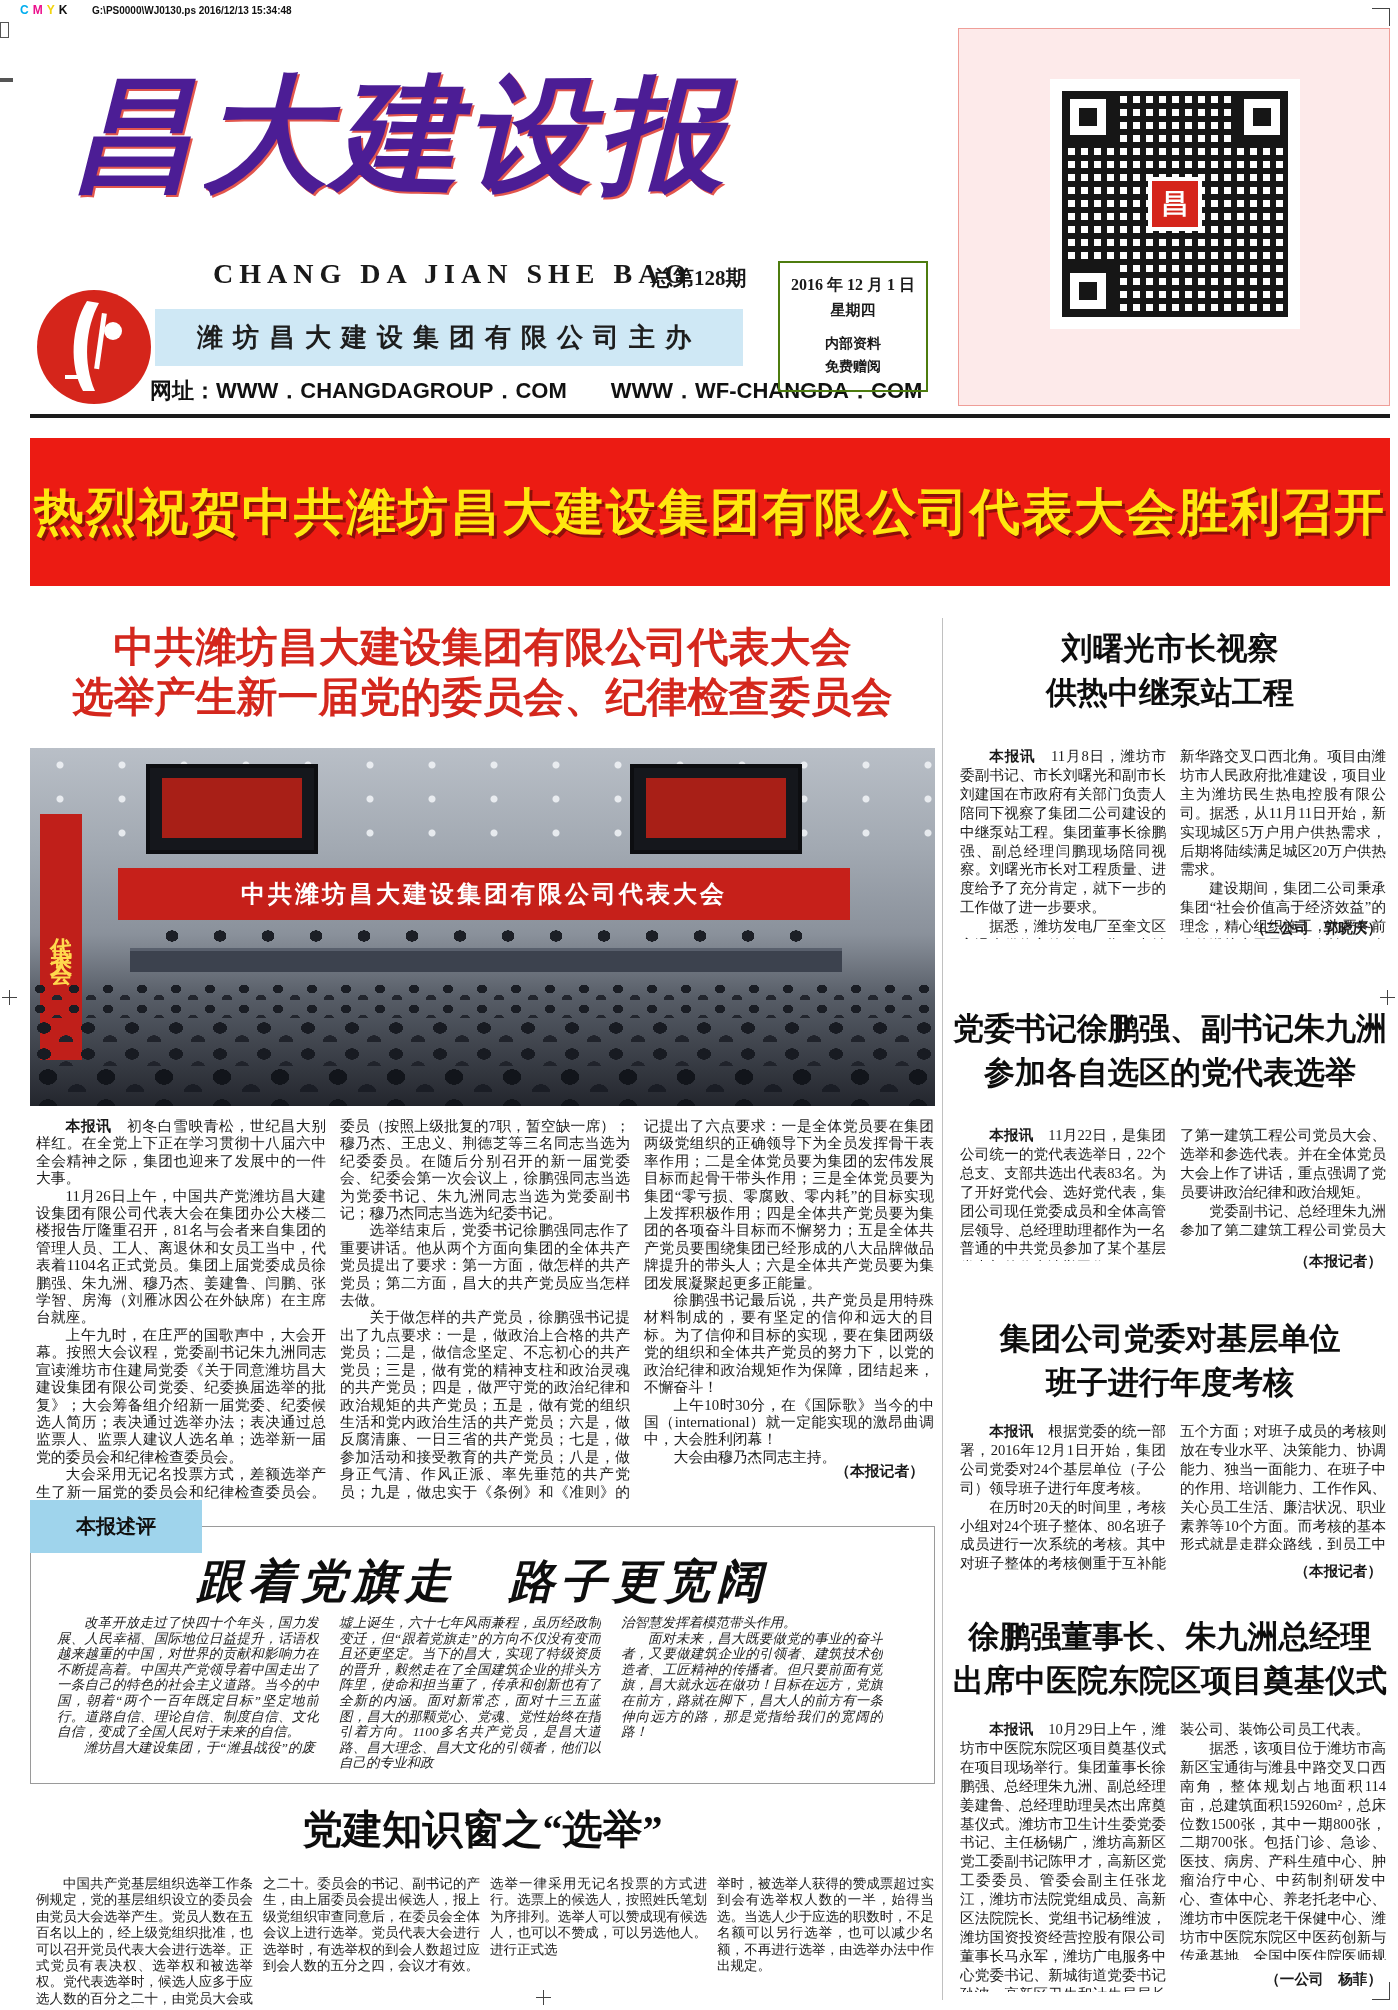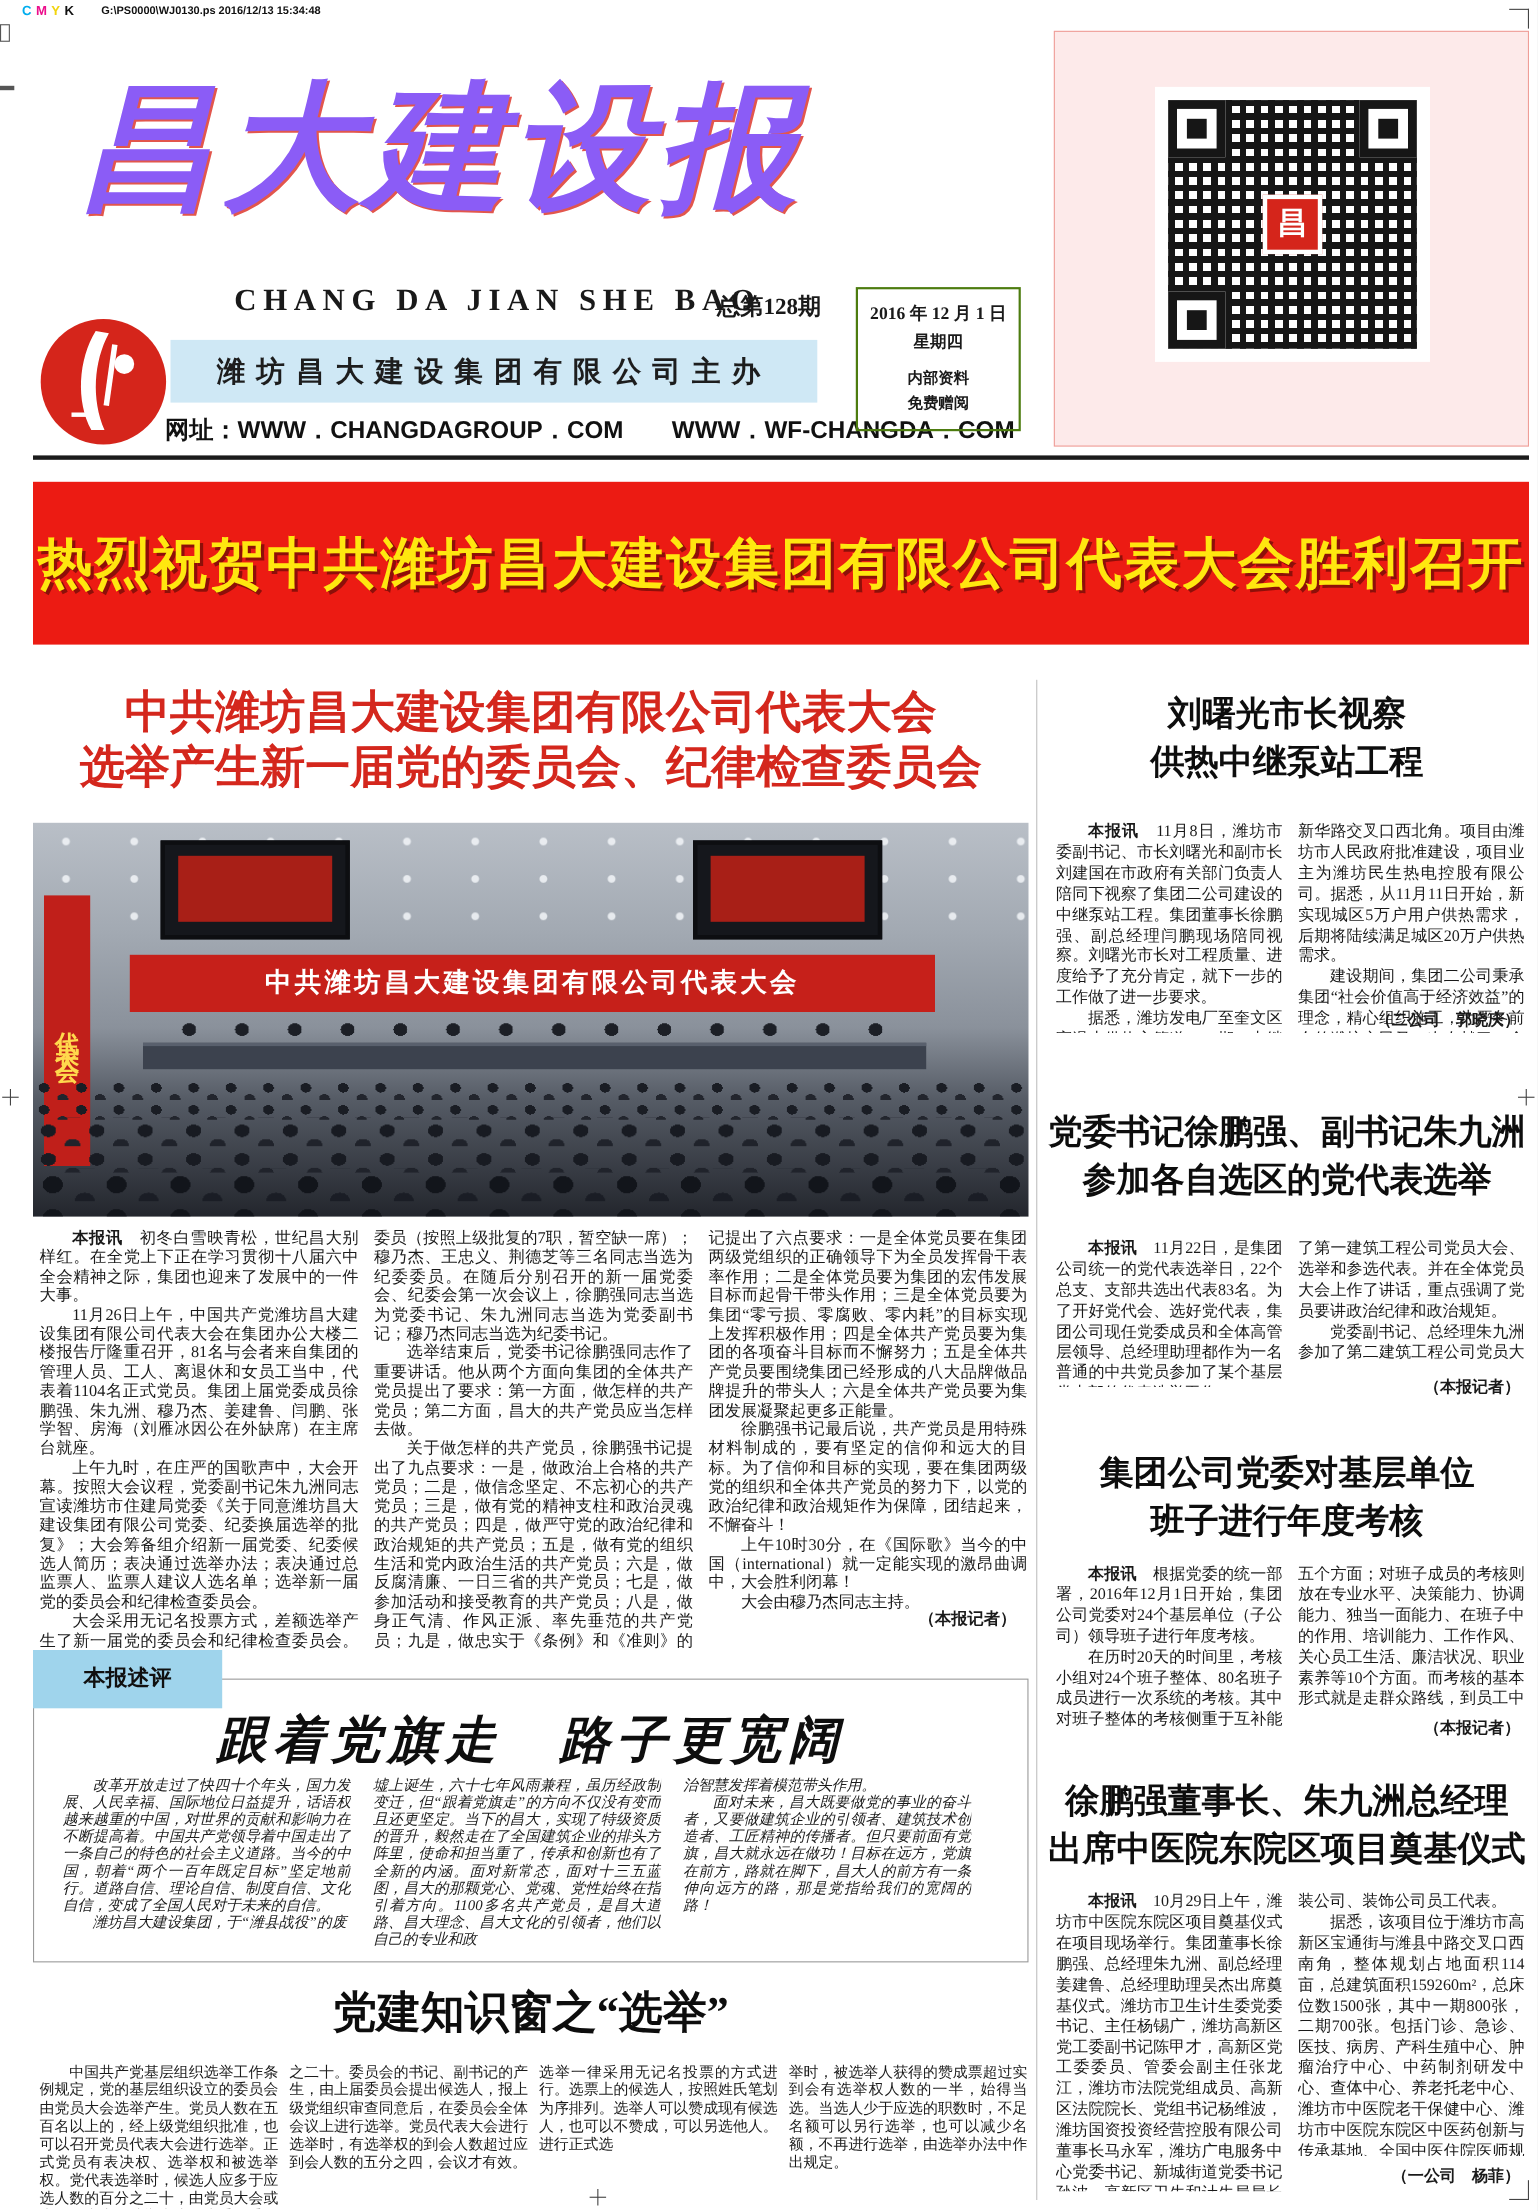--- a/index.html
+++ b/index.html
@@ -20,21 +20,21 @@
   .cross { position:absolute; width:15px; height:15px; }
   .cross::before { content:""; position:absolute; left:0; right:0; top:7px; height:1px; background:#444; }
   .cross::after  { content:""; position:absolute; top:0; bottom:0; left:7px; width:1px; background:#444; }
   .corner-tr { position:absolute; right:8px; top:8px; width:18px; height:18px; border-top:1px solid #444; border-right:1px solid #444; }
   .corner-br { position:absolute; right:8px; bottom:10px; width:18px; height:18px; border-bottom:1px solid #444; border-right:1px solid #444; }
 
   
   .mast-title {
     position:absolute; left:70px; top:28px; width:660px; height:225px;
     font-size:126px; line-height:215px; font-weight:900; font-style:italic;
-    color:#8b5cf6; letter-spacing:6px; white-space:nowrap;
+    color:#4c1d95; letter-spacing:6px; white-space:nowrap;
     text-shadow:2px 2px 0 #e2564d;
   }
   .pinyin { position:absolute; left:213px; top:258px; font-size:28px; font-weight:bold; letter-spacing:6px; color:#191919; }
   .issue  { position:absolute; left:652px; top:264px; font-size:21px; font-weight:bold; color:#191919; }
   .logo { position:absolute; left:35px; top:287px; width:118px; height:120px; }
   .org-bar {
     position:absolute; left:155px; top:309px; width:588px; height:57px;
     background:#cfe8f5; text-align:center; line-height:57px;
     font-size:26px; font-weight:bold; letter-spacing:10px; color:#1d1d1d;
   }

